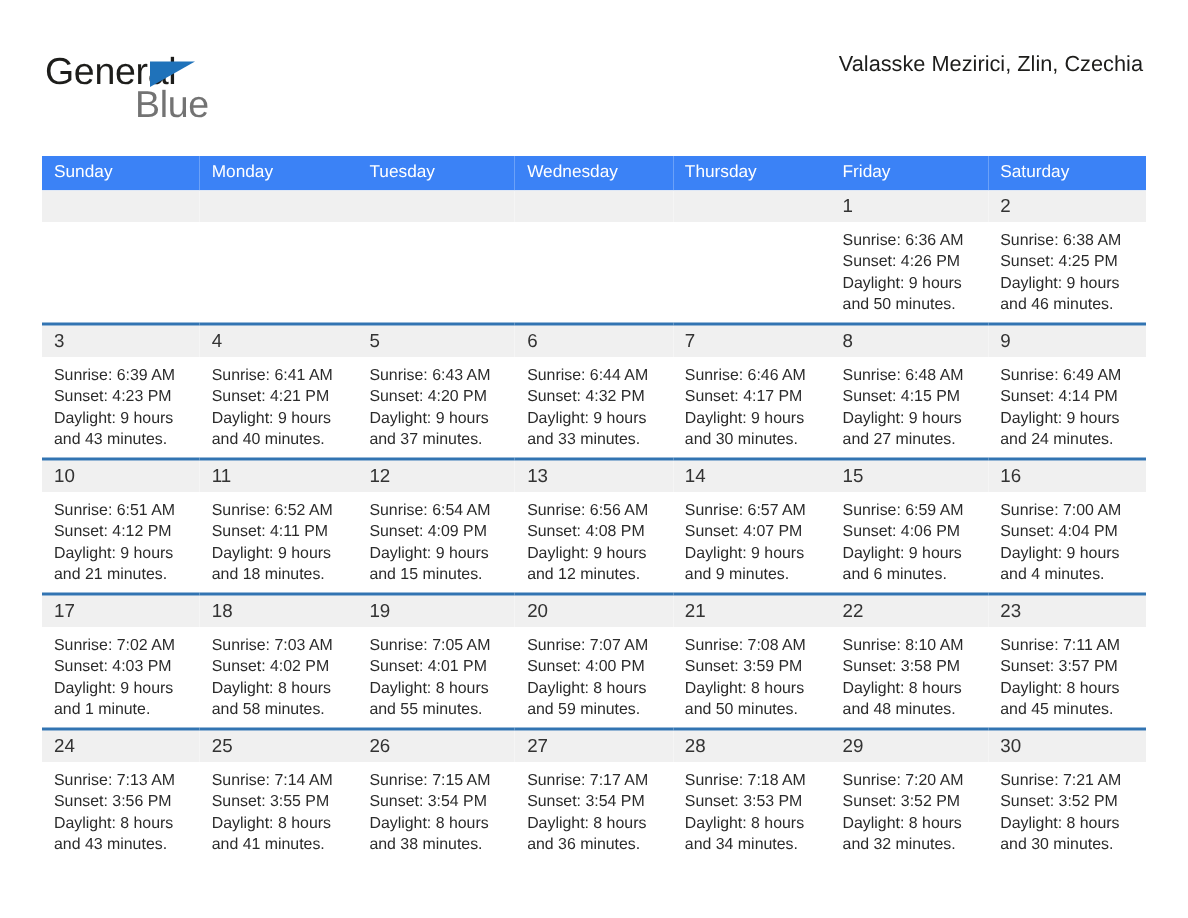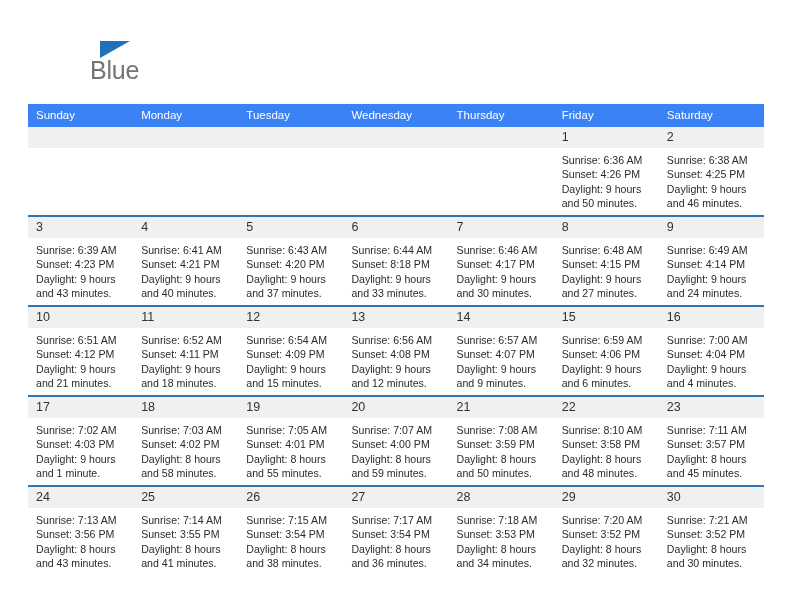--- a/index.html
+++ b/index.html
@@ -145,25 +145,27 @@
   td.blank .info { visibility: hidden; }
 </style>
 </head>
 <body>
 
 <div class="page">
 
   <div class="top-bar">
 
     <div class="brand">
+      <span class="brand-line1">General</span>
       <span class="brand-tri"></span>
       <span class="brand-line2">Blue</span>
     </div>
 
     <div class="title-block">
+      <div class="cal-subtitle">Valasske Mezirici, Zlin, Czechia</div>
     </div>
 
   </div>
 
   <div class="cal-wrap">
     <table class="cal">
       <thead>
         <tr>
           <th>Sunday</th>
           <th>Monday</th>
@@ -255,21 +257,21 @@
               <div class="info">
                 <div>Sunrise: 6:43 AM</div>
                 <div>Sunset: 4:20 PM</div>
                 <div class="daylight">Daylight: 9 hours and 37 minutes.</div>
               </div>
             </td>
             <td>
               <div class="daynum">6</div>
               <div class="info">
                 <div>Sunrise: 6:44 AM</div>
-                <div>Sunset: 8:18 PM</div>
+                <div>Sunset: 4:32 PM</div>
                 <div class="daylight">Daylight: 9 hours and 33 minutes.</div>
               </div>
             </td>
             <td>
               <div class="daynum">7</div>
               <div class="info">
                 <div>Sunrise: 6:46 AM</div>
                 <div>Sunset: 4:17 PM</div>
                 <div class="daylight">Daylight: 9 hours and 30 minutes.</div>
               </div>

